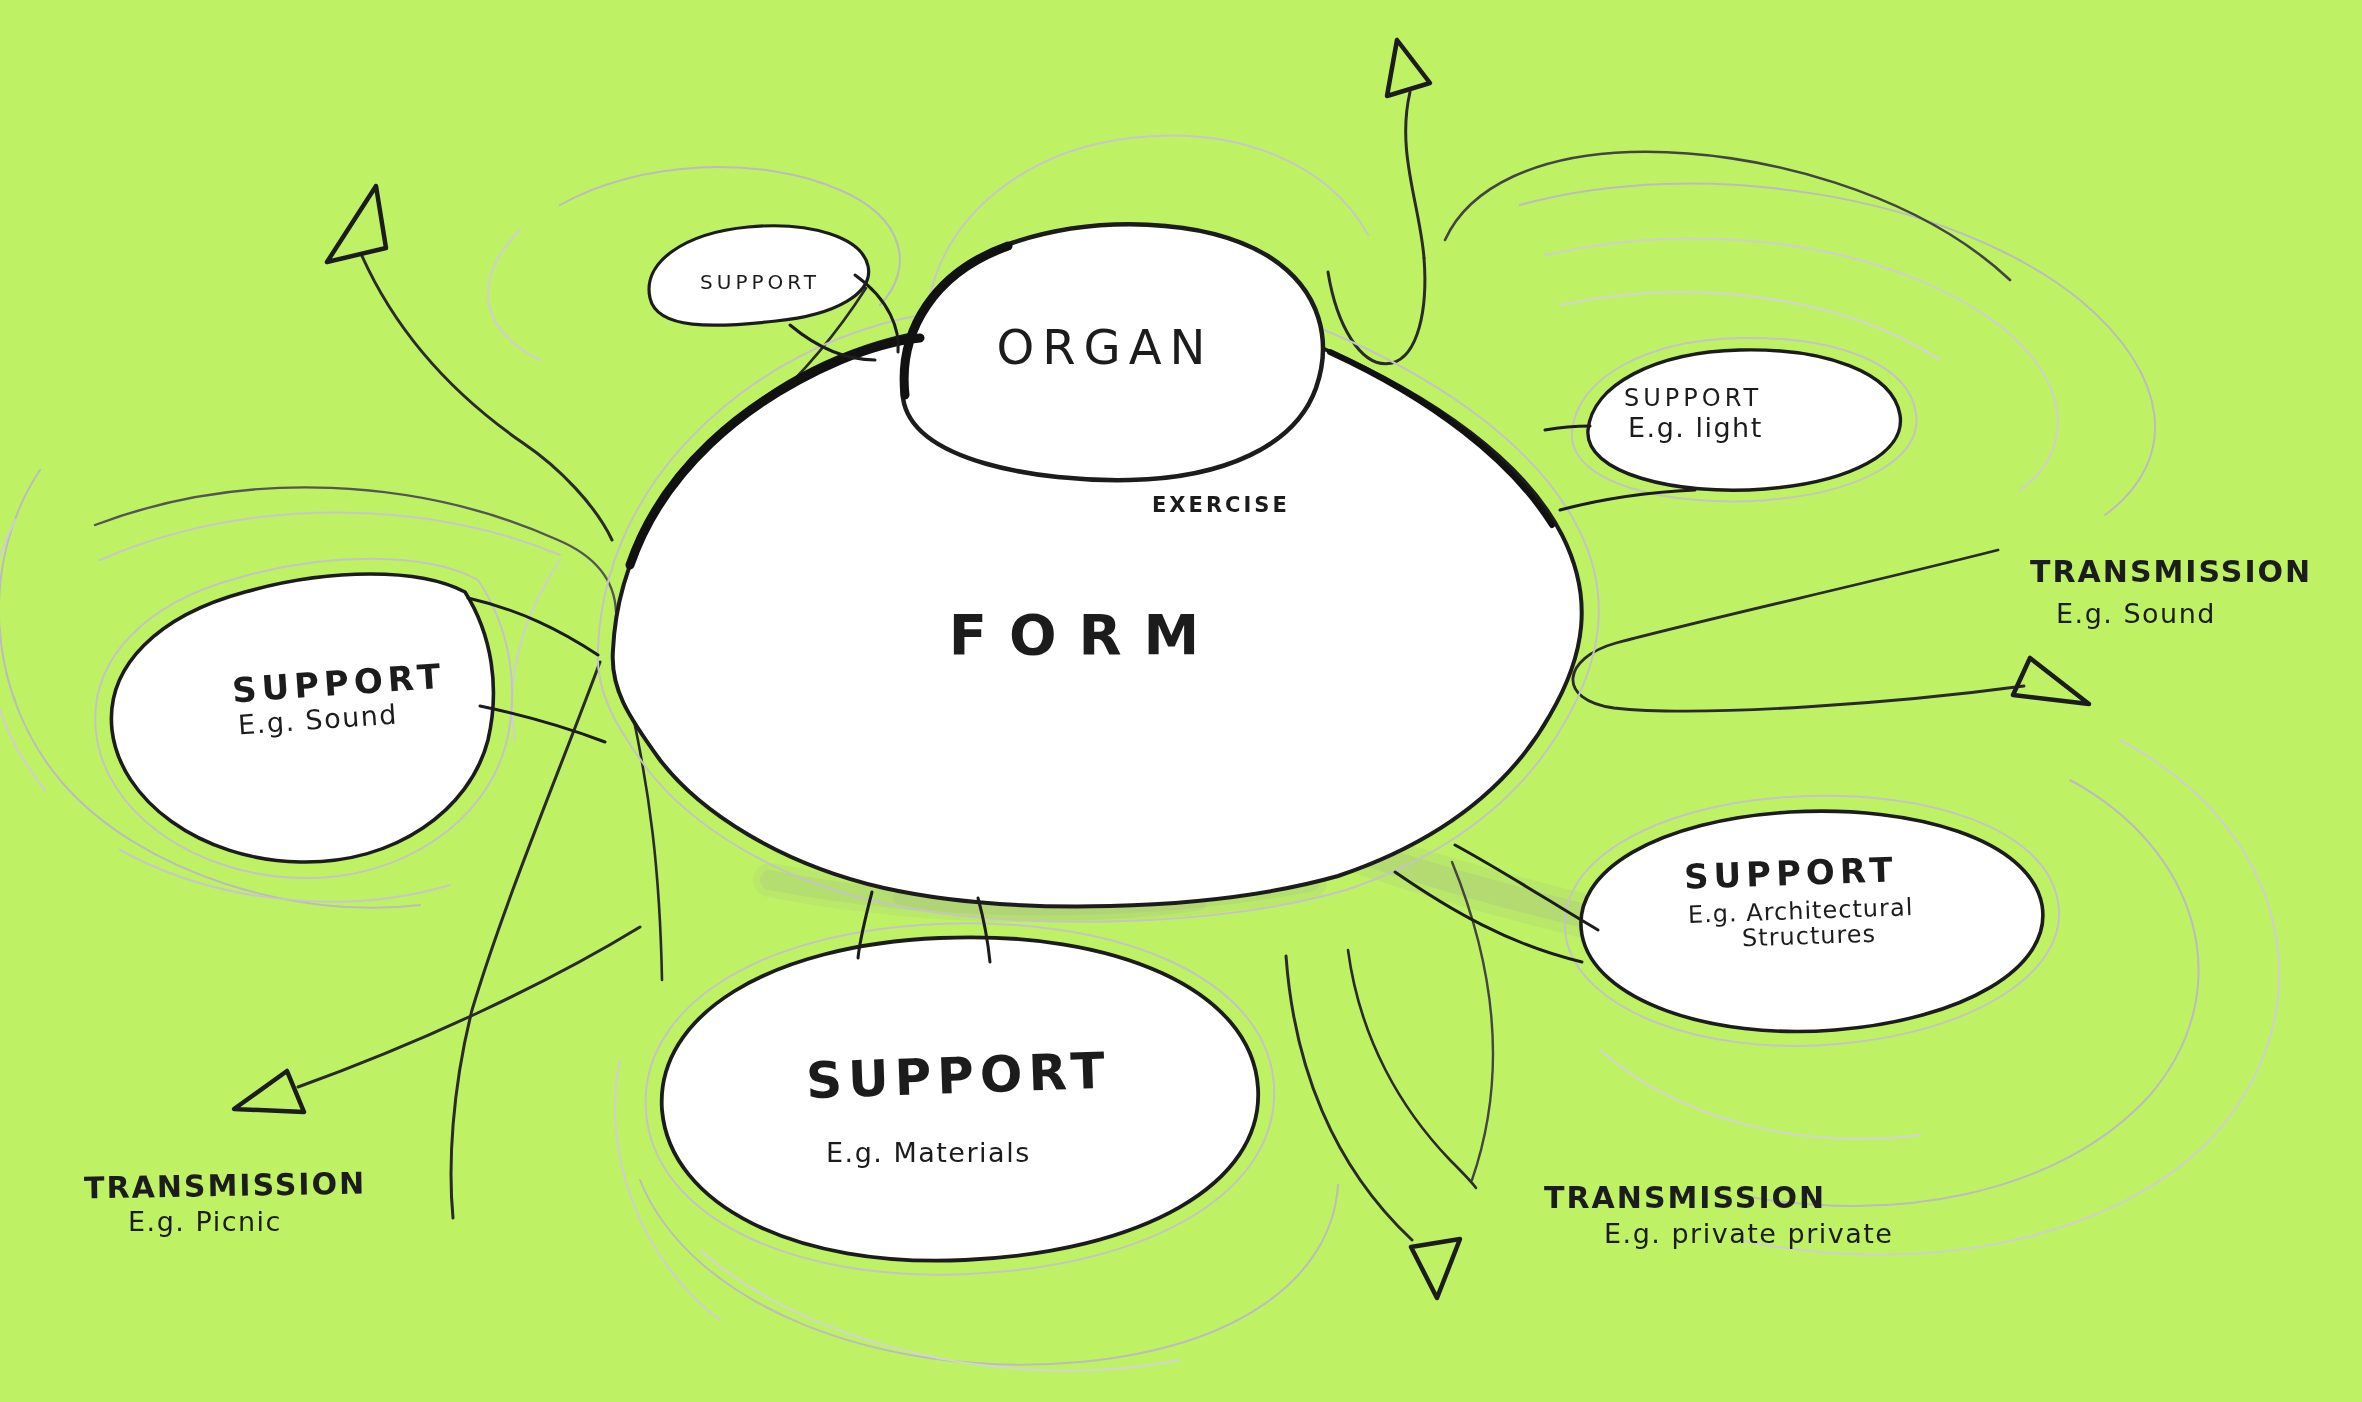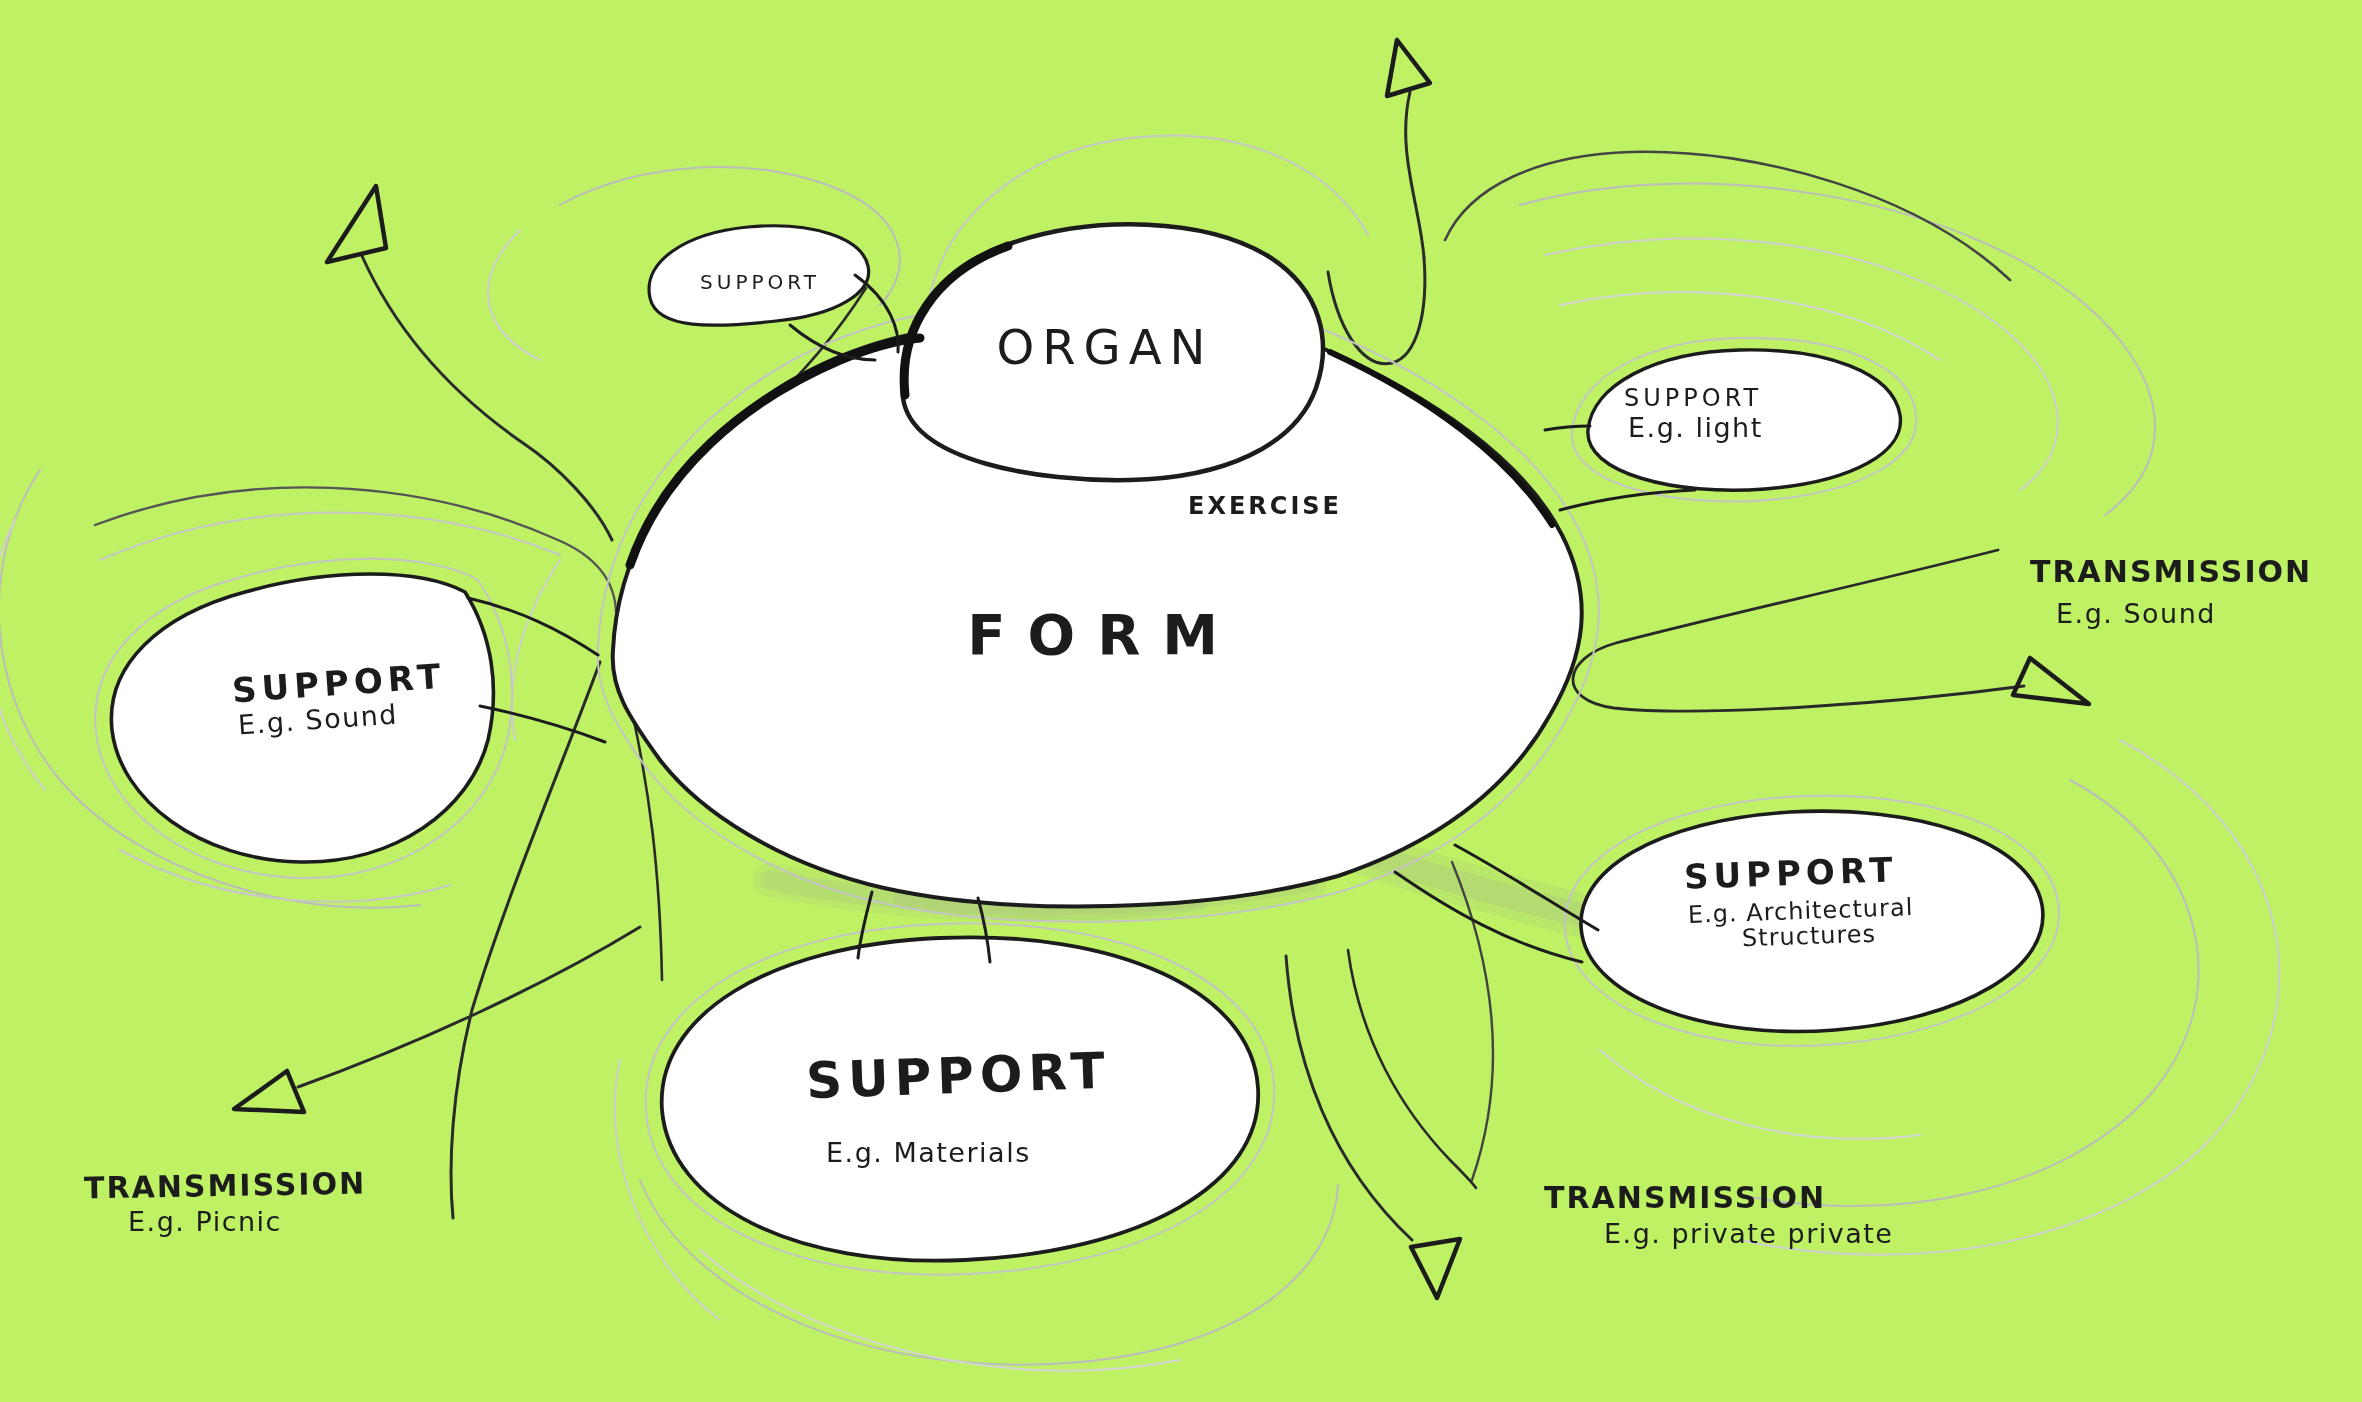--- a/index.html
+++ b/index.html
@@ -8,21 +8,21 @@
     width:2362px;height:1402px;
     background:#bef264;
     overflow:hidden;
     font-family:"DejaVu Sans", sans-serif;
     color:#1c1c1c;
   }
   .canvas svg{position:absolute;left:0;top:0;}
   .lbl{position:absolute;white-space:nowrap;color:#1c1c1c;line-height:1.05;}
   .caps-sm{font-size:20px;letter-spacing:4px;}
   .organ{font-size:48px;letter-spacing:8px;}
-  .exercise{font-size:24px;letter-spacing:3px;font-weight:bold;margin-left:36px;}
+  .exercise{font-size:21px;letter-spacing:3px;font-weight:bold;}
   .form{font-size:56px;letter-spacing:22px;font-weight:bold;}
   .caps-md{font-size:24px;letter-spacing:4px;}
   .caps-lg{font-size:34px;letter-spacing:5px;font-weight:bold;}
   .caps-xl{font-size:50px;letter-spacing:6px;font-weight:bold;}
   .trans{font-size:30px;letter-spacing:2px;font-weight:bold;}
   .eg{font-size:27px;letter-spacing:1.5px;}
   .eg-sm{font-size:24px;letter-spacing:1px;}
   .r-1{transform:rotate(-1deg);}
   .r-2{transform:rotate(-2deg);}
   .r-4{transform:rotate(-4deg);}
@@ -128,21 +128,21 @@
     <path d="M 1411,1247 L 1460,1239 L 1437,1298 Z"></path>
   </g>
 </svg>
 
 <div class="lbl caps-sm ctr" style="left:695px;top:272px;width:130px;">SUPPORT</div>
 
 <div class="lbl organ ctr" style="left:995px;top:322px;width:220px;">ORGAN</div>
 
 <div class="lbl exercise" style="left:1152px;top:494px;">EXERCISE</div>
 
-<div class="lbl form ctr" style="left:930px;top:606px;width:310px;text-align:right;">FORM</div>
+<div class="lbl form ctr" style="left:930px;top:606px;width:310px;">FORM</div>
 
 <div class="lbl caps-md" style="left:1624px;top:386px;">SUPPORT</div>
 <div class="lbl eg" style="left:1628px;top:414px;">E.g. light</div>
 
 <div class="lbl trans" style="left:2030px;top:556px;">TRANSMISSION</div>
 <div class="lbl eg" style="left:2056px;top:600px;">E.g. Sound</div>
 
 <div class="lbl caps-lg r-4" style="left:232px;top:666px;">SUPPORT</div>
 <div class="lbl eg r-4" style="left:238px;top:706px;">E.g. Sound</div>
 

